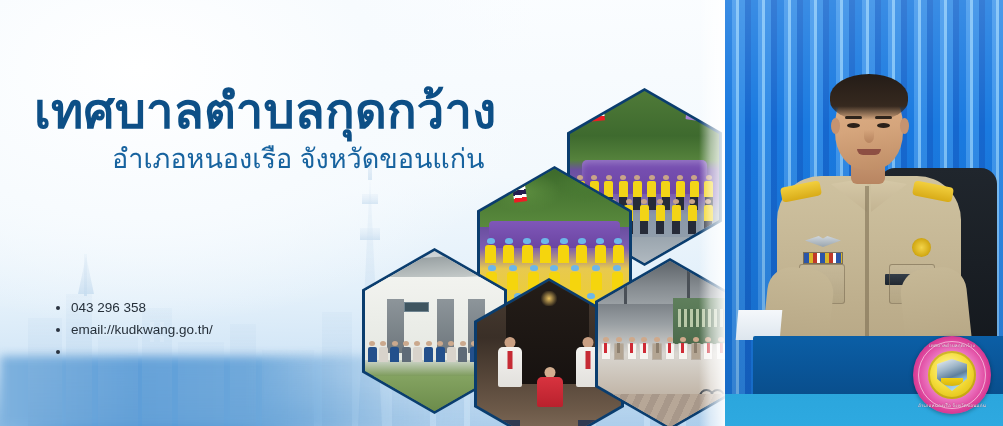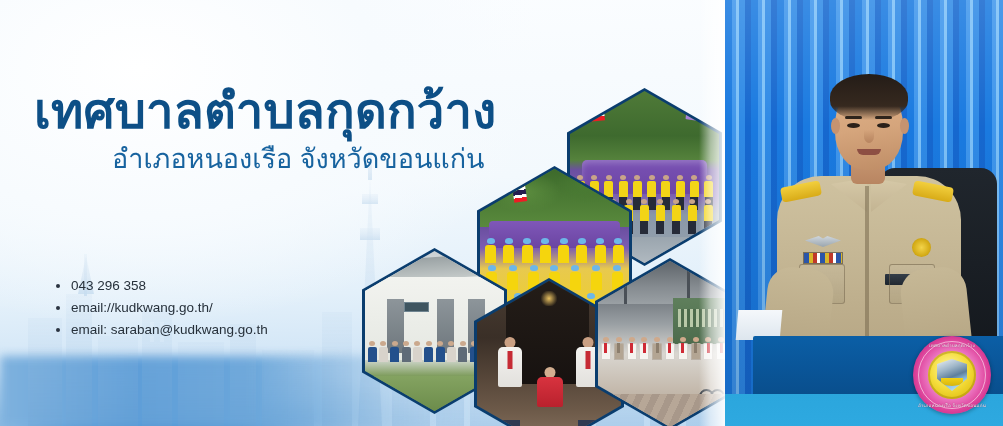--- a/index.html
+++ b/index.html
@@ -57,21 +57,21 @@
   }
   .subtitle{
     margin-top:4px; margin-left:78px;
     font-size:27px; line-height:1.2;
     font-weight:400; color:#17639f;
     white-space:nowrap;
   }
 
   
   .contact{
-    position:absolute; left:55px; top:275px;
+    position:absolute; left:55px; top:297px;
     list-style:none;
   }
   .contact li{
     position:relative;
     font-size:13.5px; line-height:22px;
     color:#26303a; padding-left:16px;
     white-space:nowrap;
   }
   .contact li .dot{
     position:absolute; left:1px; top:9px;
@@ -430,21 +430,20 @@
     <li>
       <span class="dot"></span>
       <span>043 296 358</span>
     </li>
     <li>
       <span class="dot"></span>
       <span>email://kudkwang.go.th/</span>
     </li>
     <li>
       <span class="dot"></span>
-      <span>email: saraban@kudkwang.go.th</span>
     </li>
   </ul>
 
   <div class="collage">
 
     <div class="hex hex-a">
       <div class="inner">
         <div class="ph scene-a">
           <div class="trees"></div>
           <div class="flag"></div>

